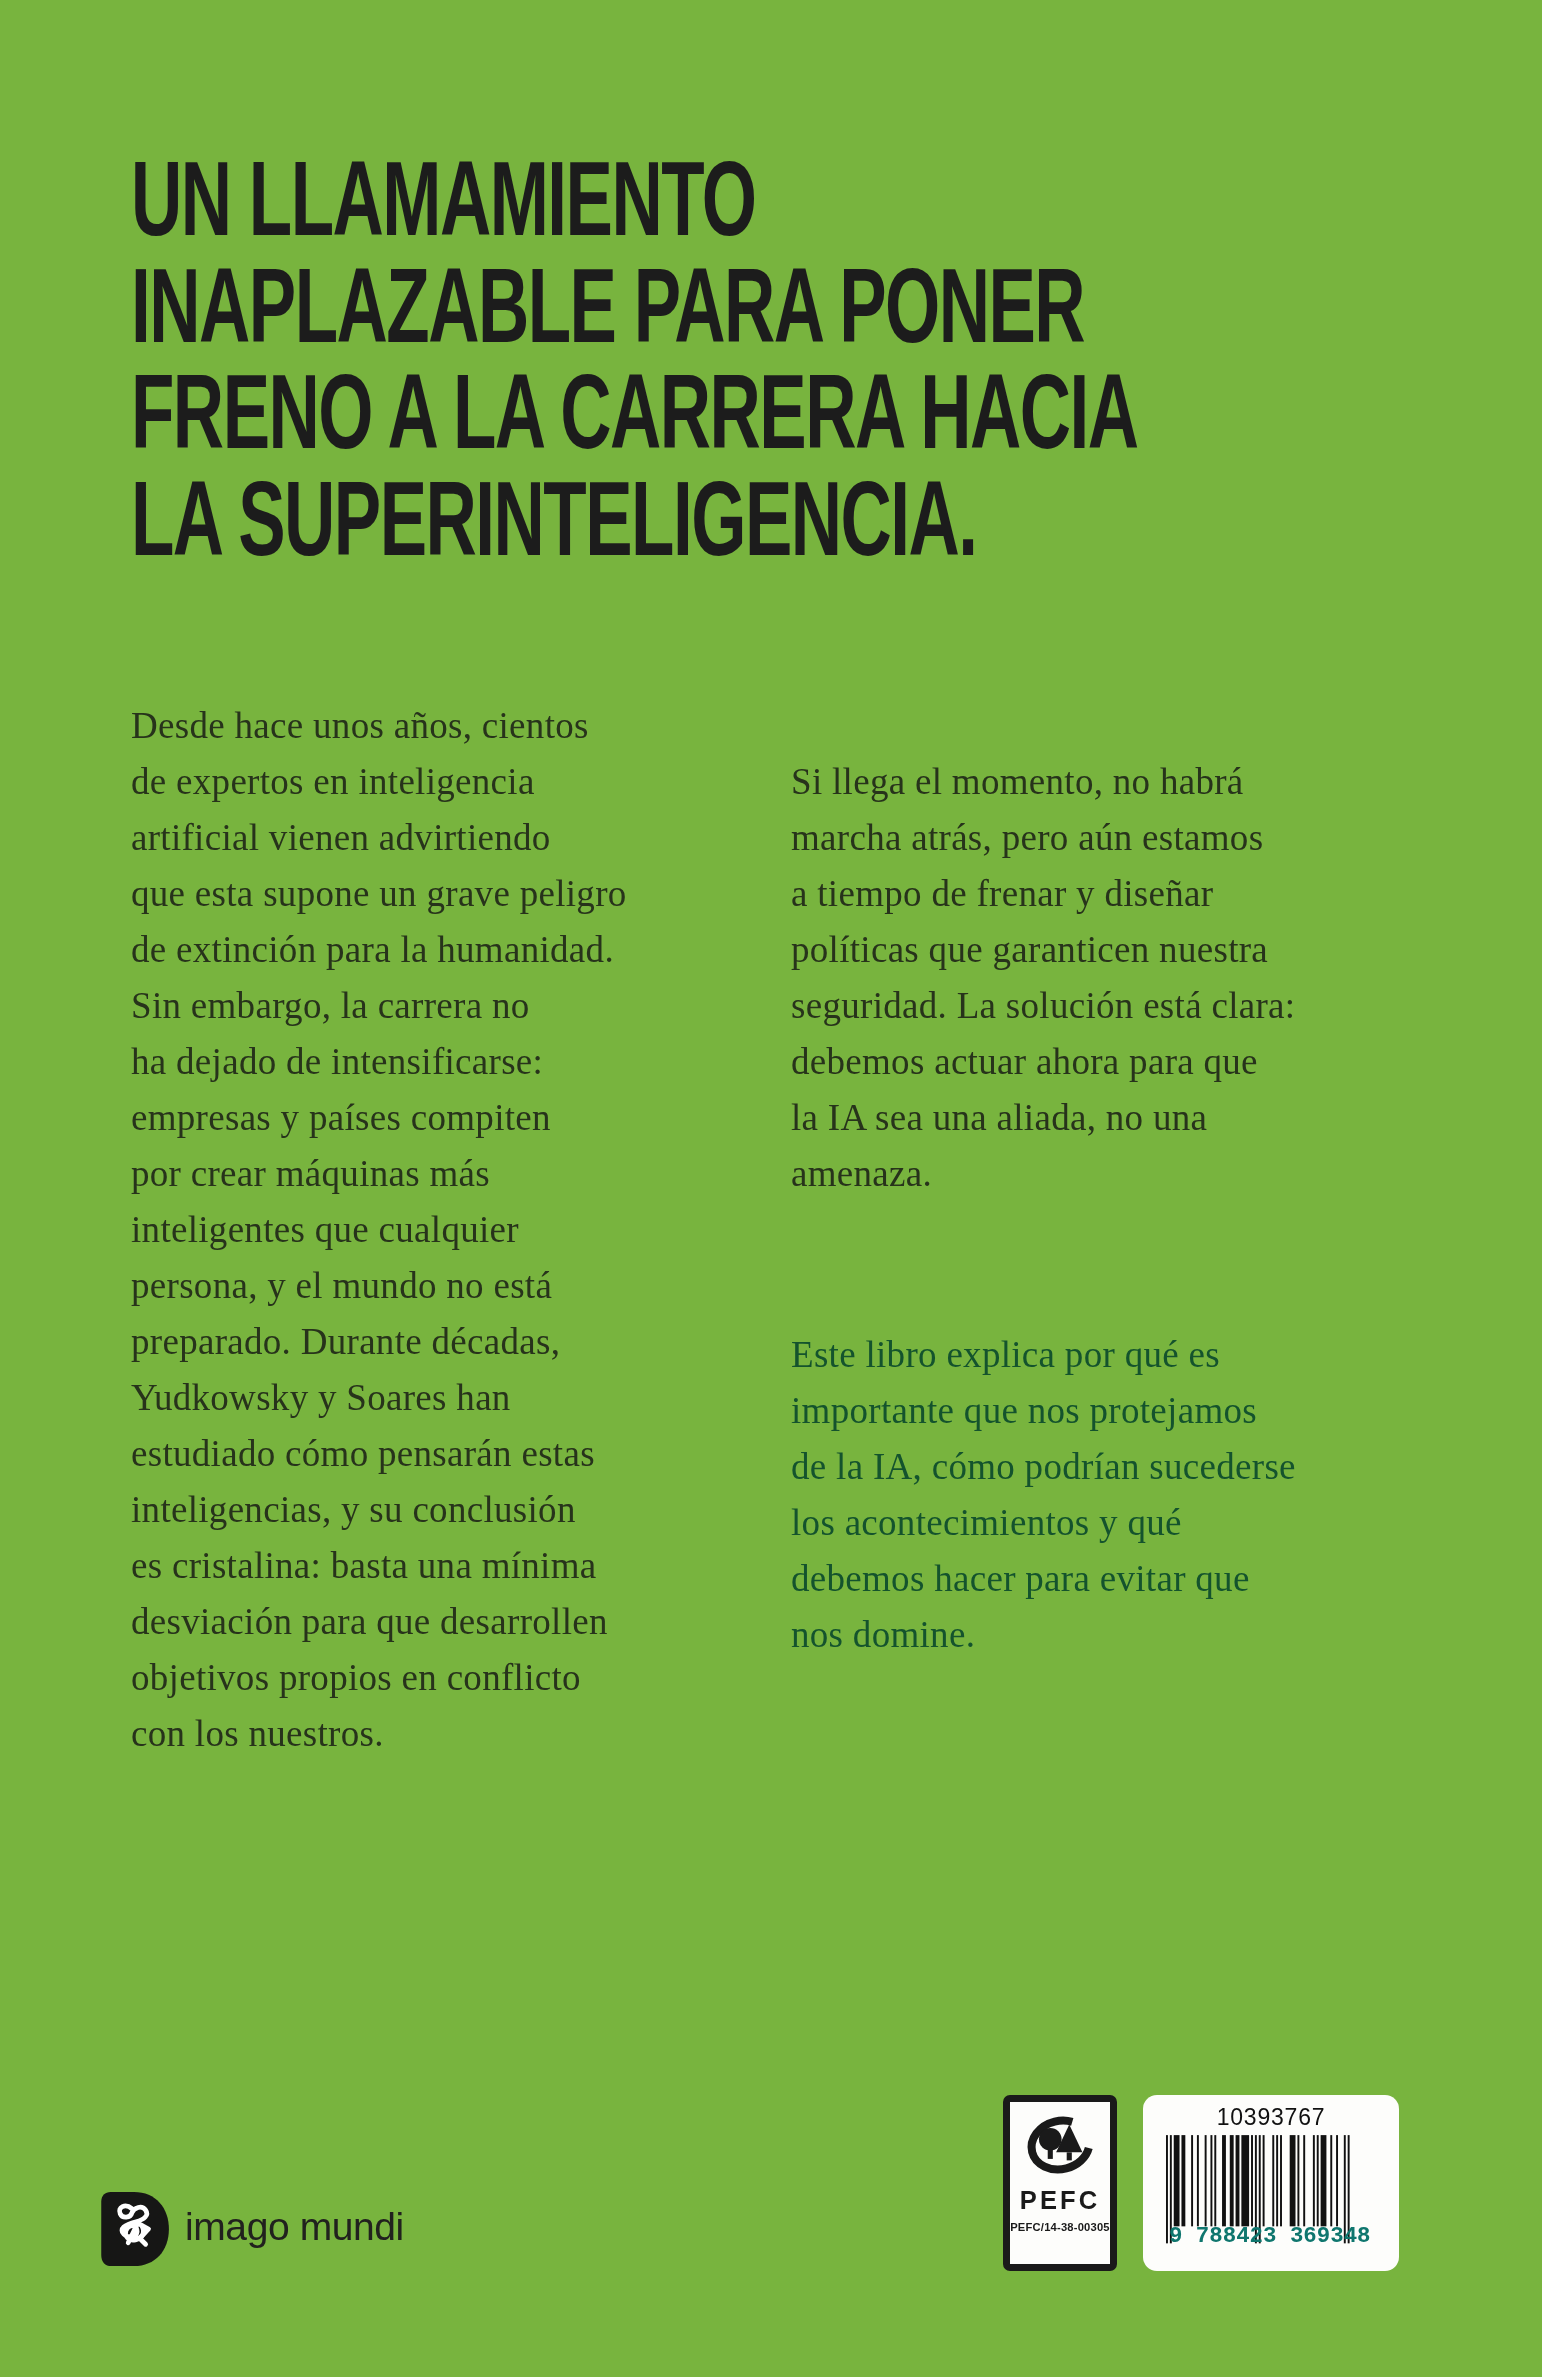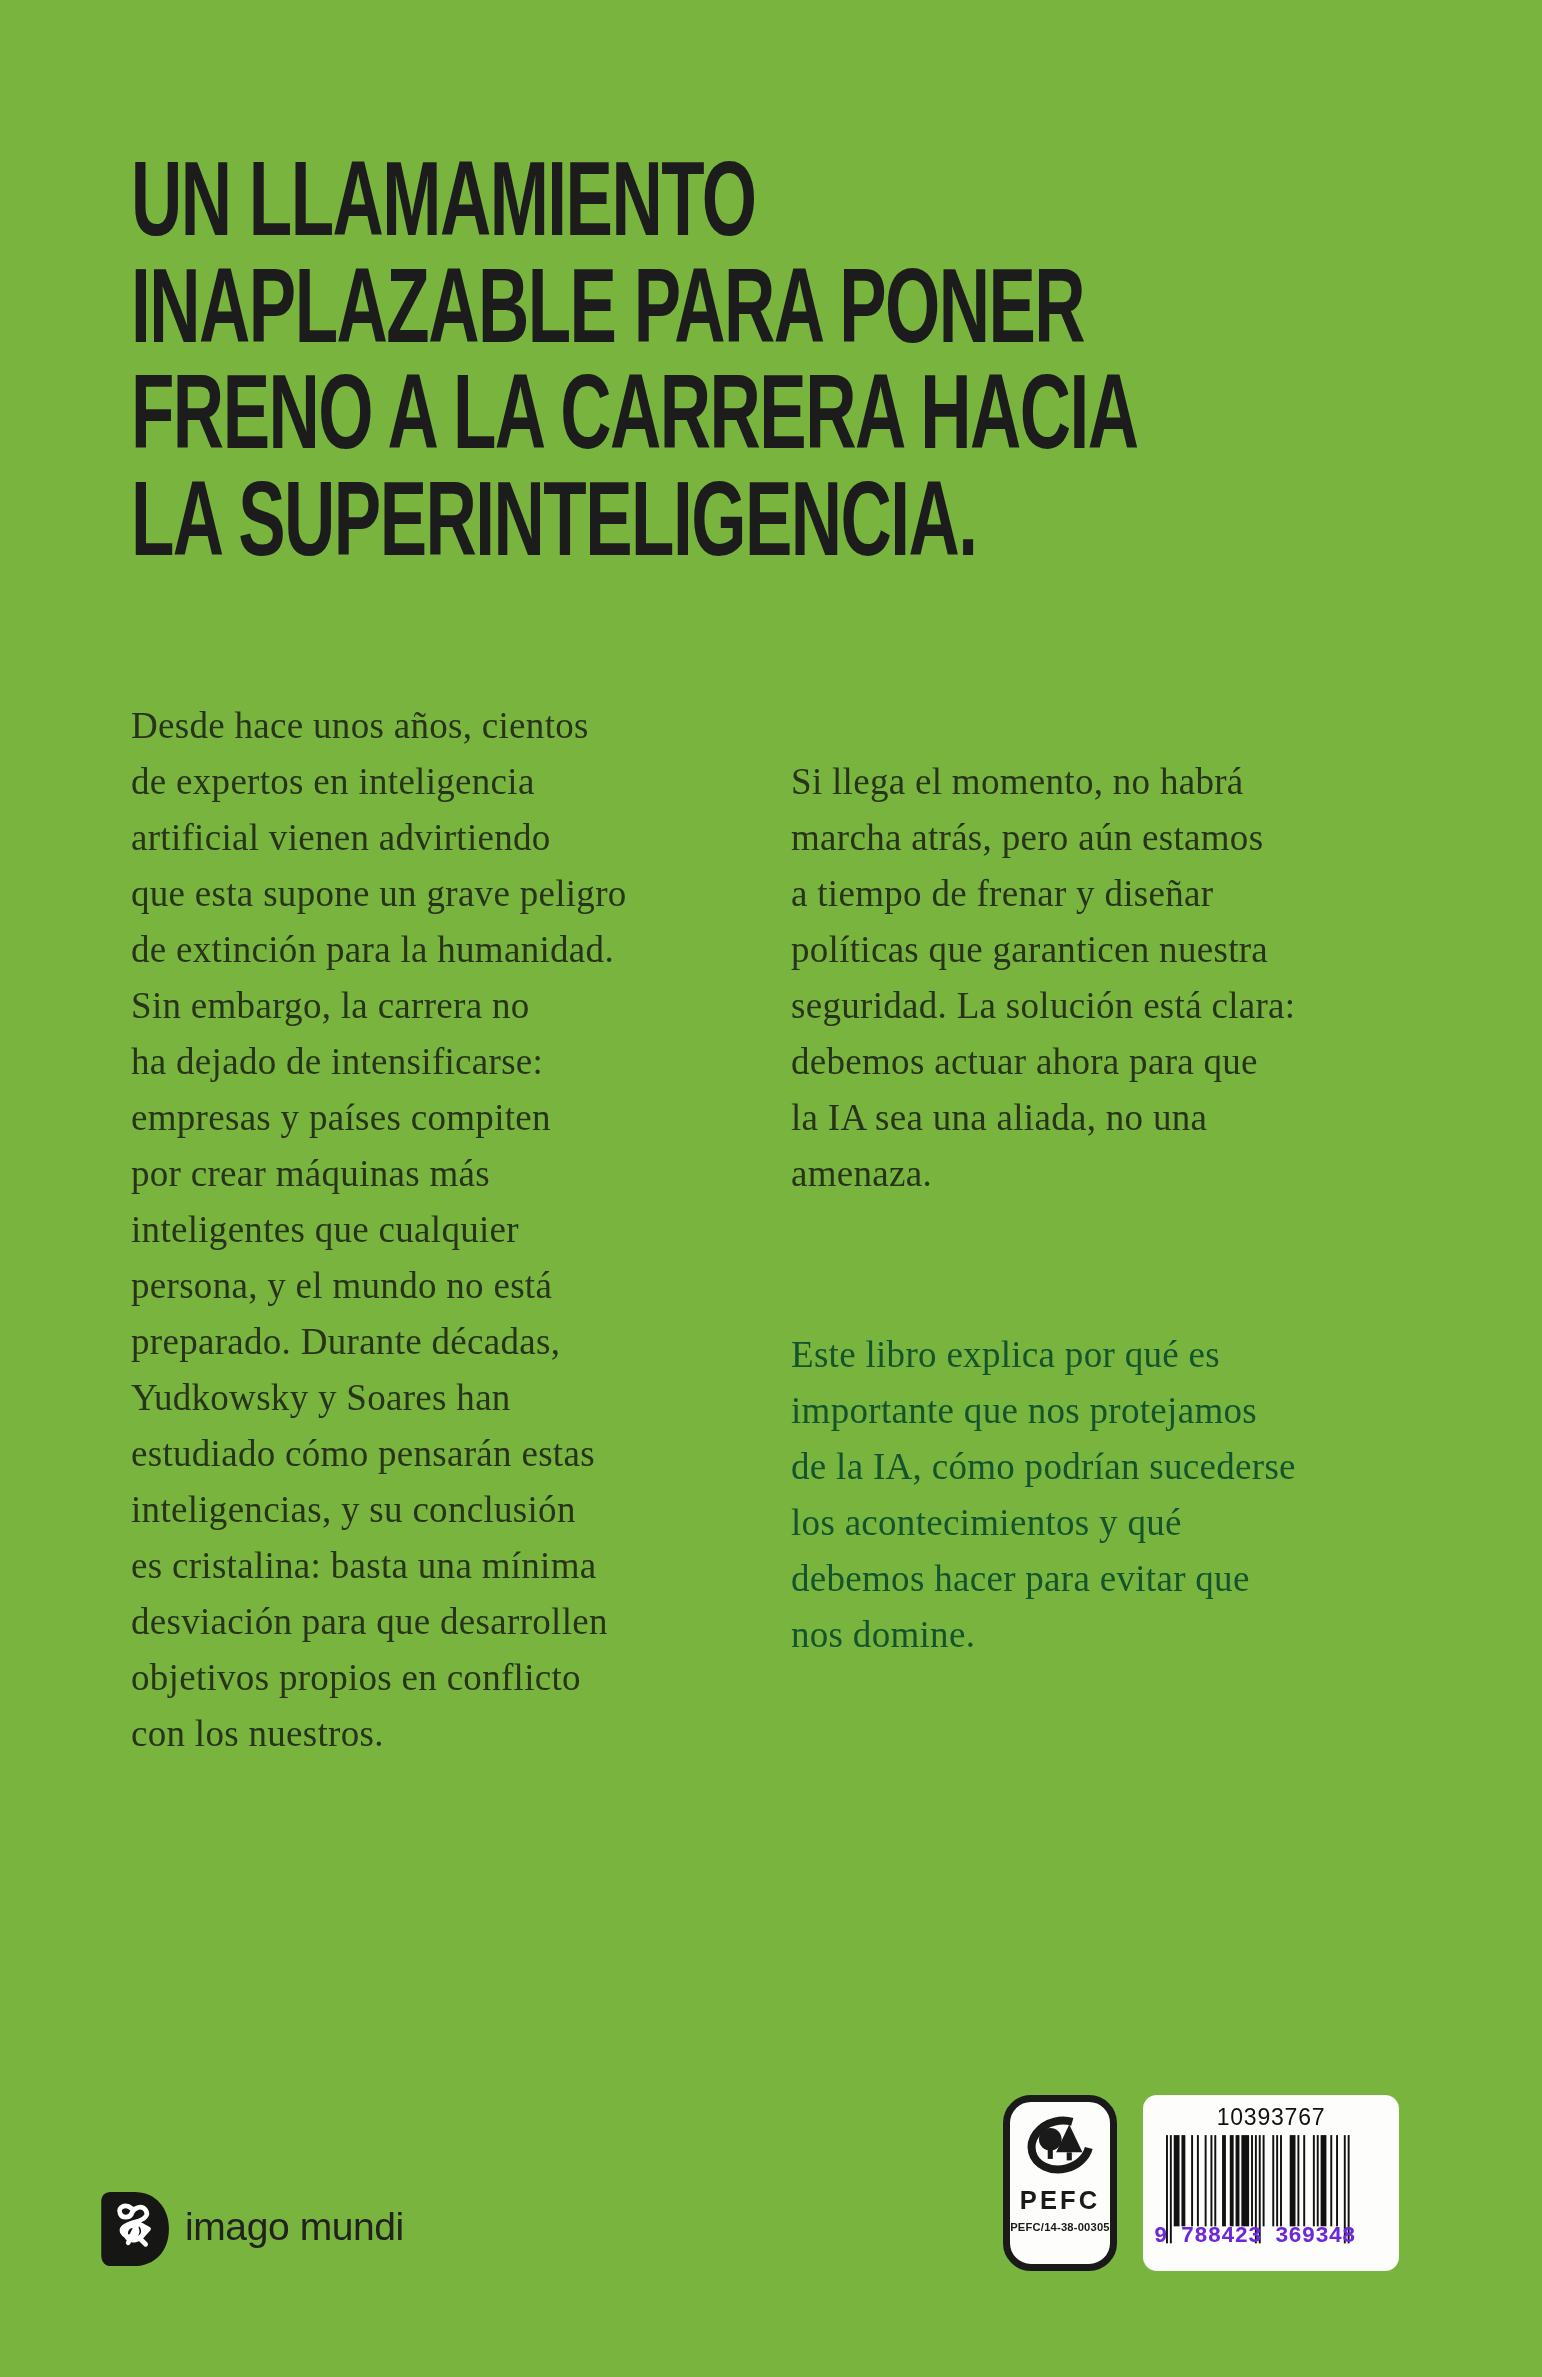--- a/index.html
+++ b/index.html
@@ -56,21 +56,21 @@
   }
 
   
   .pefc{
     position:absolute;
     left:1003px;top:2095px;
     width:114px;height:176px;
     box-sizing:border-box;
     background:#FDFDFB;
     border:7.7px solid #1A1A1A;
-    border-radius:28px;
+    border-radius:7px;
     text-align:center;
   }
   .pefc-icon{width:73px;height:71px;margin-top:9.3px;}
   .pefc-label{
     font-family:"Liberation Sans", sans-serif;
     font-weight:bold;
     font-size:25.5px;
     letter-spacing:3.1px;
     color:#1A1A1A;
     margin-top:0px;
@@ -98,26 +98,26 @@
     top:9.3px;left:0;right:0;
     text-align:center;
     font-family:"Liberation Sans", sans-serif;
     font-size:23px;
     letter-spacing:0.8px;
     color:#111111;
   }
   .barcode-bars{position:absolute;left:23px;top:40px;}
   .barcode-digits{
     position:absolute;
-    top:128px;left:11px;
+    top:128px;left:26px;
     font-family:"Liberation Mono", monospace;
     font-size:22.4px;
     font-weight:bold;
     letter-spacing:0px;
-    color:#6d28d9;
+    color:#0f766e;
     white-space:pre;
   }
 </style>
 </head>
 <body>
 
 <div class="cover">
 
   <div class="headline">UN LLAMAMIENTO
 INAPLAZABLE PARA PONER

